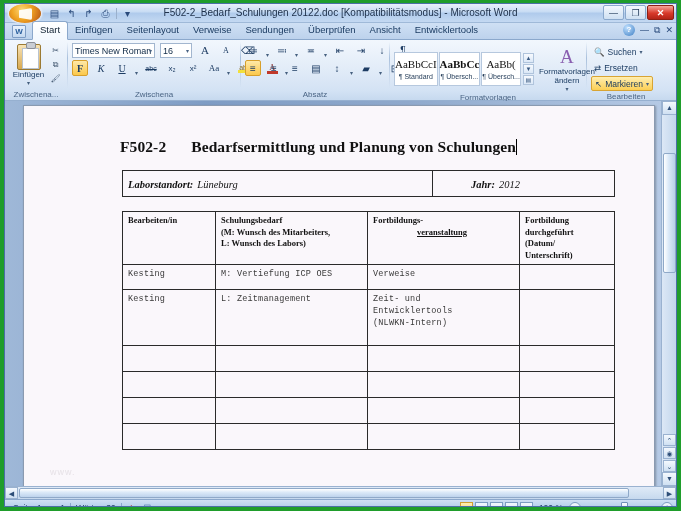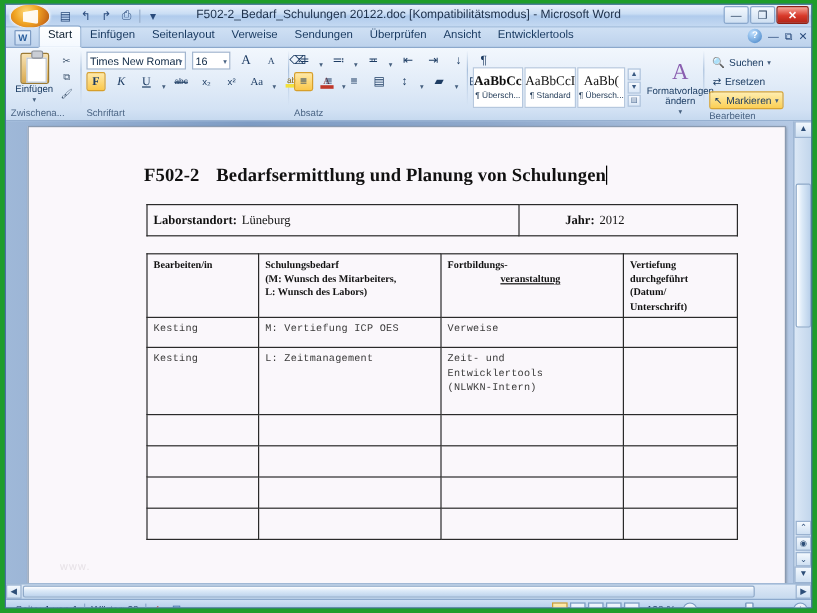--- a/index.html
+++ b/index.html
@@ -89,21 +89,21 @@
   
   .ribbon {
     position:relative; height:61px;
     background:linear-gradient(180deg,#f2f7fd 0%,#e2ecf8 48%,#d3e2f4 85%,#c6d9ef 100%);
     border-bottom:1px solid #96b0d0;
     display:flex; align-items:stretch;
   }
   .group { position:relative; padding:2px 4px 0; display:flex; flex-direction:column; }
   .group-body { flex:1; display:flex; align-items:flex-start; }
   .group-label {
-    text-align:left; font-size:8px; color:#4a6484; height:11px; line-height:11px;
+    text-align:center; font-size:8px; color:#4a6484; height:11px; line-height:11px;
     position:relative;
   }
   .group-sep { width:1px; background:linear-gradient(180deg,rgba(255,255,255,0),#a9c0dc 35%,rgba(255,255,255,0)); margin-top:2px; margin-bottom:12px; }
   .bigbtn {
     width:44px; display:flex; flex-direction:column; align-items:center;
     font-size:8px; color:#16375e; padding-top:2px;
   }
   .clip-icon {
     width:24px; height:26px; background:linear-gradient(180deg,#f7e3b6,#d9a94e);
     border:1px solid #9b7a33; border-radius:2px; position:relative;
@@ -169,31 +169,31 @@
     box-shadow:1px 1px 2px rgba(0,0,0,.28);
     overflow:hidden;
   }
   .page-inner { padding:18px 22px 0 26px; }
   h1.doc-title {
     font-family:"Liberation Serif", serif;
     font-size:15.5px; font-weight:bold; color:#111;
     margin:14px 0 0 70px; letter-spacing:.1px; white-space:nowrap;
     position:relative; display:inline-block;
   }
-  .title-num { margin-right:14px; }
+  .title-num { margin-right:25px; }
   .caret {
     display:inline-block; width:1px; height:16px; background:#000;
     vertical-align:-3px; margin-left:0px;
   }
   table.wtab {
     border-collapse:collapse; margin-left:72px; margin-top:14px;
     font-family:"Liberation Serif", serif;
   }
   table.wtab td { border:1px solid #2a2a2a; vertical-align:top; padding:3px 5px; }
-  .t1 td { height:26px; }
+  .t1 td { height:26px;font-style:italic; }
   .t1 .c1 { width:310px; }
   .t1 .c2 { width:182px;padding-left:38px; }
   .lbl { font-weight:bold; font-size:10.5px; color:#111; }
   .val { font-size:10.5px; color:#111; }
   table.wtab2 { margin-top:14px; }
   .wtab2 td { font-size:8.5px; }
   .wtab2 .col1 { width:93px; }
   .wtab2 .col2 { width:152px; }
   .wtab2 .col3 { width:152px; }
   .wtab2 .col4 { width:95px; }
@@ -365,21 +365,21 @@
             <span class="colorbar" style="background:#f2e03c"></span>
           </div>
           <div class="drop">▾</div>
           <div class="ibtn serif" style="flex-direction:column;font-size:8px;color:#7a1d1d">
             <span>A</span>
             <span class="colorbar" style="background:#c0392b"></span>
           </div>
           <div class="drop">▾</div>
         </div>
       </div>
-      <div class="group-label">Schriftart</div>
+      <div class="group-label">Zwischena</div>
     </div>
     <div class="group-sep"></div>
 
     <div class="group" style="width:148px">
       <div class="group-body" style="flex-direction:column">
         <div class="ctrl-row">
           <div class="ibtn">≔</div>
           <div class="drop">▾</div>
           <div class="ibtn">≕</div>
           <div class="drop">▾</div>
@@ -403,42 +403,43 @@
           <div class="drop">▾</div>
         </div>
       </div>
       <div class="group-label">Absatz</div>
     </div>
     <div class="group-sep"></div>
 
     <div class="group" style="width:196px">
       <div class="group-body" style="align-items:center;padding-top:3px">
         <div class="stylebox">
+          <div class="prev">AaBbCcI</div>
+          <div class="nm">¶ Standard</div>
+        </div>
+        <div class="stylebox">
           <div class="prev" style="font-weight:bold">AaBbCc</div>
           <div class="nm">¶ Übersch...</div>
-        </div>
-        <div class="stylebox">
-          <div class="prev">AaBbCcI</div>
-          <div class="nm">¶ Standard</div>
         </div>
         <div class="stylebox">
           <div class="prev">AaBb(</div>
           <div class="nm">¶ Übersch...</div>
         </div>
         <div class="galnav">
           <div>▲</div>
           <div>▼</div>
           <div>▤</div>
         </div>
         <div class="bigbtn" style="width:62px;margin-left:5px">
           <div style="font-family:'Liberation Serif',serif;font-size:19px;color:#8a5fb0;line-height:20px">A</div>
           <div style="text-align:center;line-height:9px">Formatvorlagen ändern</div>
           <div class="drop">▾</div>
         </div>
       </div>
+      <div class="group-label">Formatvorlagen</div>
     </div>
     <div class="group-sep"></div>
 
     <div class="group" style="width:78px">
       <div class="group-body" style="flex-direction:column;padding-top:2px;gap:1px">
         <div class="editbtn">
           <span>🔍</span>
           <span>Suchen</span>
           <span class="drop">▾</span>
         </div>
@@ -487,21 +488,21 @@
             <td class="col2">
               <div>Schulungsbedarf</div>
               <div>(M: Wunsch des Mitarbeiters,</div>
               <div>L: Wunsch des Labors)</div>
             </td>
             <td class="col3">
               <div>Fortbildungs-</div>
               <div class="u">veranstaltung</div>
             </td>
             <td class="col4">
-              <div>Vertiefung</div>
+              <div>Fortbildung</div>
               <div>durchgeführt</div>
               <div>(Datum/</div>
               <div>Unterschrift)</div>
             </td>
           </tr>
           <tr class="mono r-short">
             <td>Kesting</td>
             <td>M: Vertiefung ICP OES</td>
             <td>
               <div>Verweise</div>

